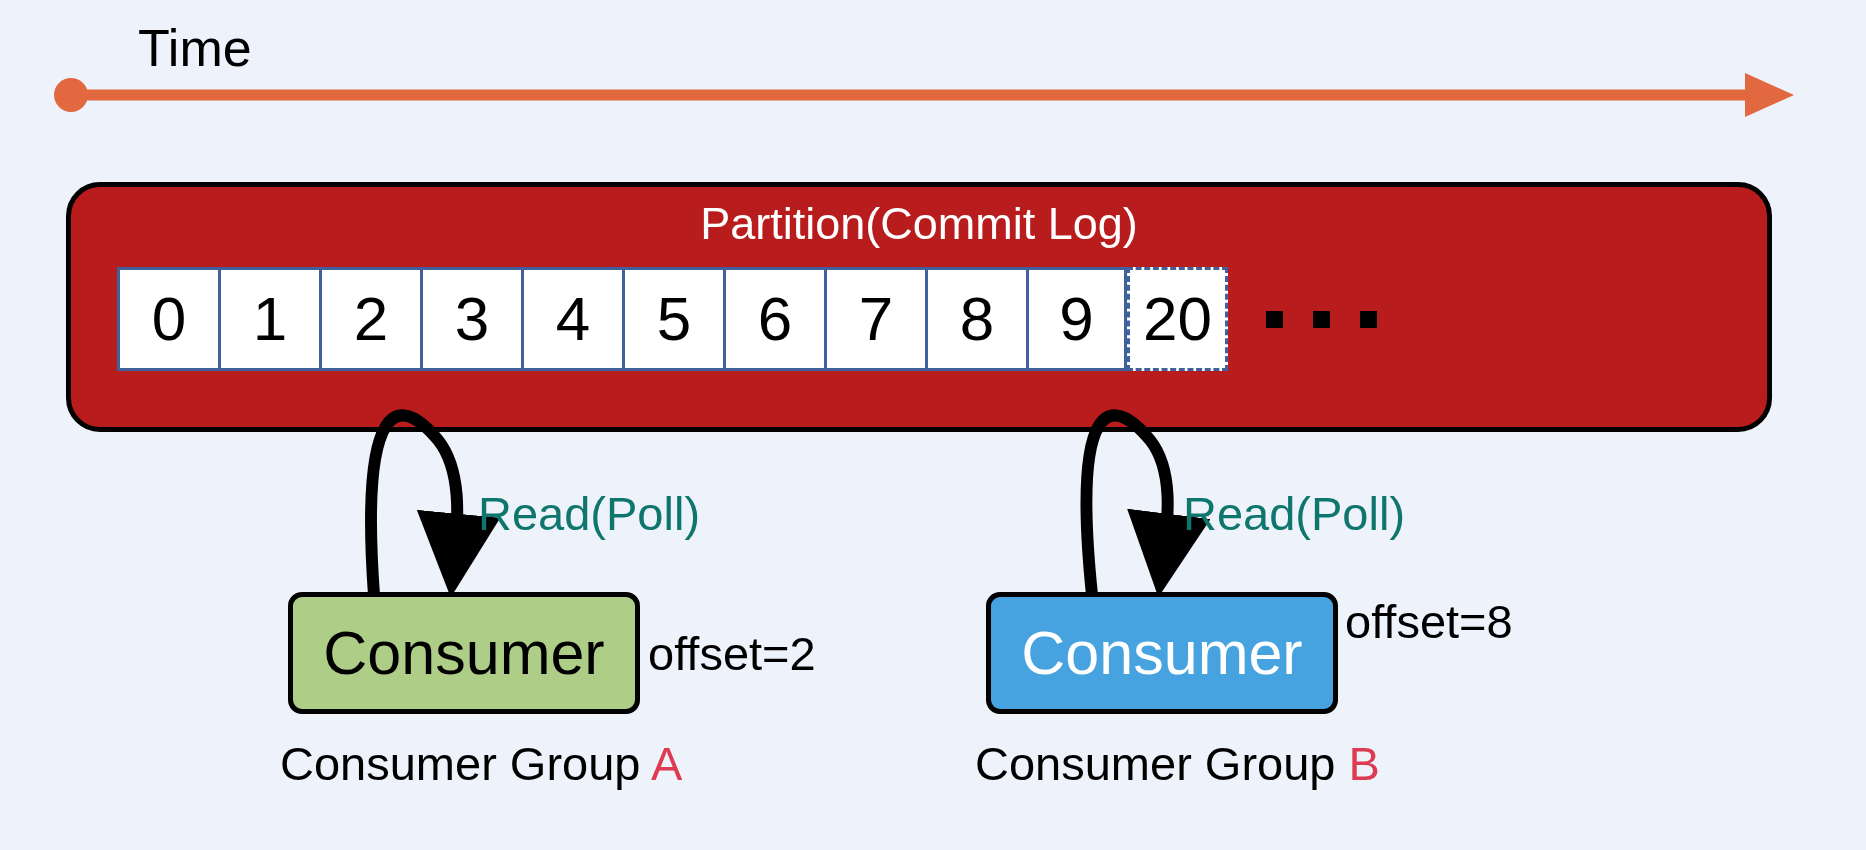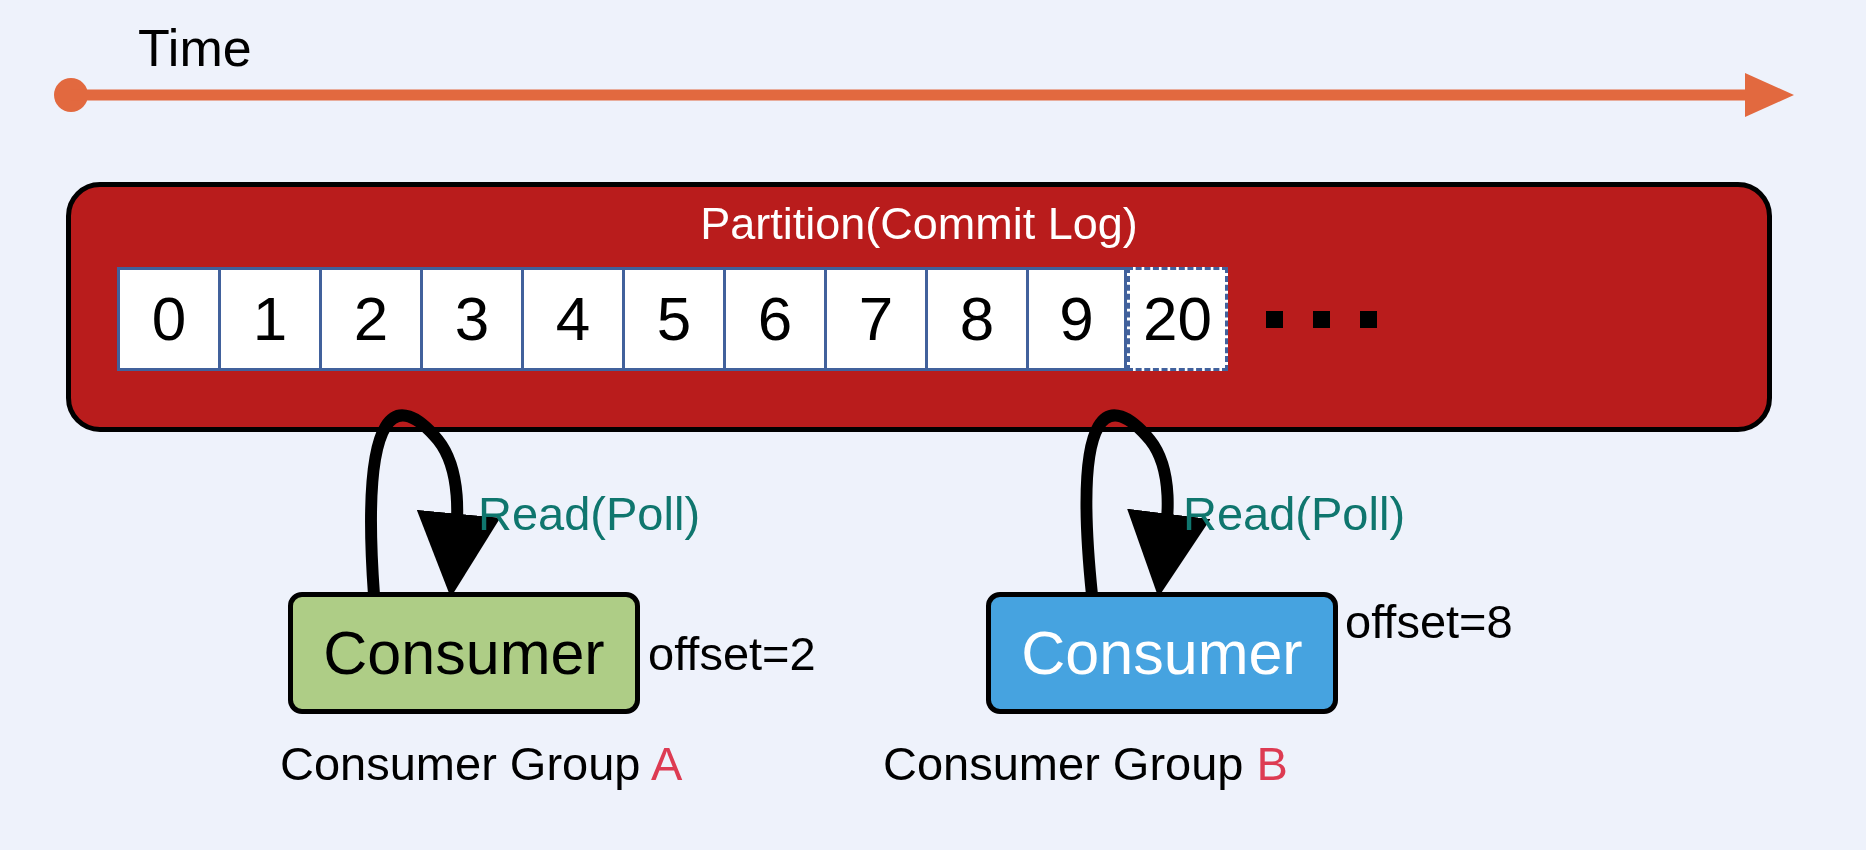--- a/index.html
+++ b/index.html
@@ -158,21 +158,21 @@
   #offset-b-text { left: 1345px; top: 598px; }
 
   .group-label {
     position: absolute;
     font-size: 47px;
     color: #000000;
     line-height: 1;
     white-space: nowrap;
   }
   #group-a-label { left: 248px; top: 740px; margin-left: 32px; }
-  #group-b-label { left: 883px; top: 740px; }
+  #group-b-label { left: 975px; top: 740px; }
   .group-letter { color: #dd3b52; }
 </style>
 </head>
 <body>
 
 <div id="stage">
 
   <div id="time-label">Time</div>
 
   <svg id="time-axis-svg" width="1866" height="90">

